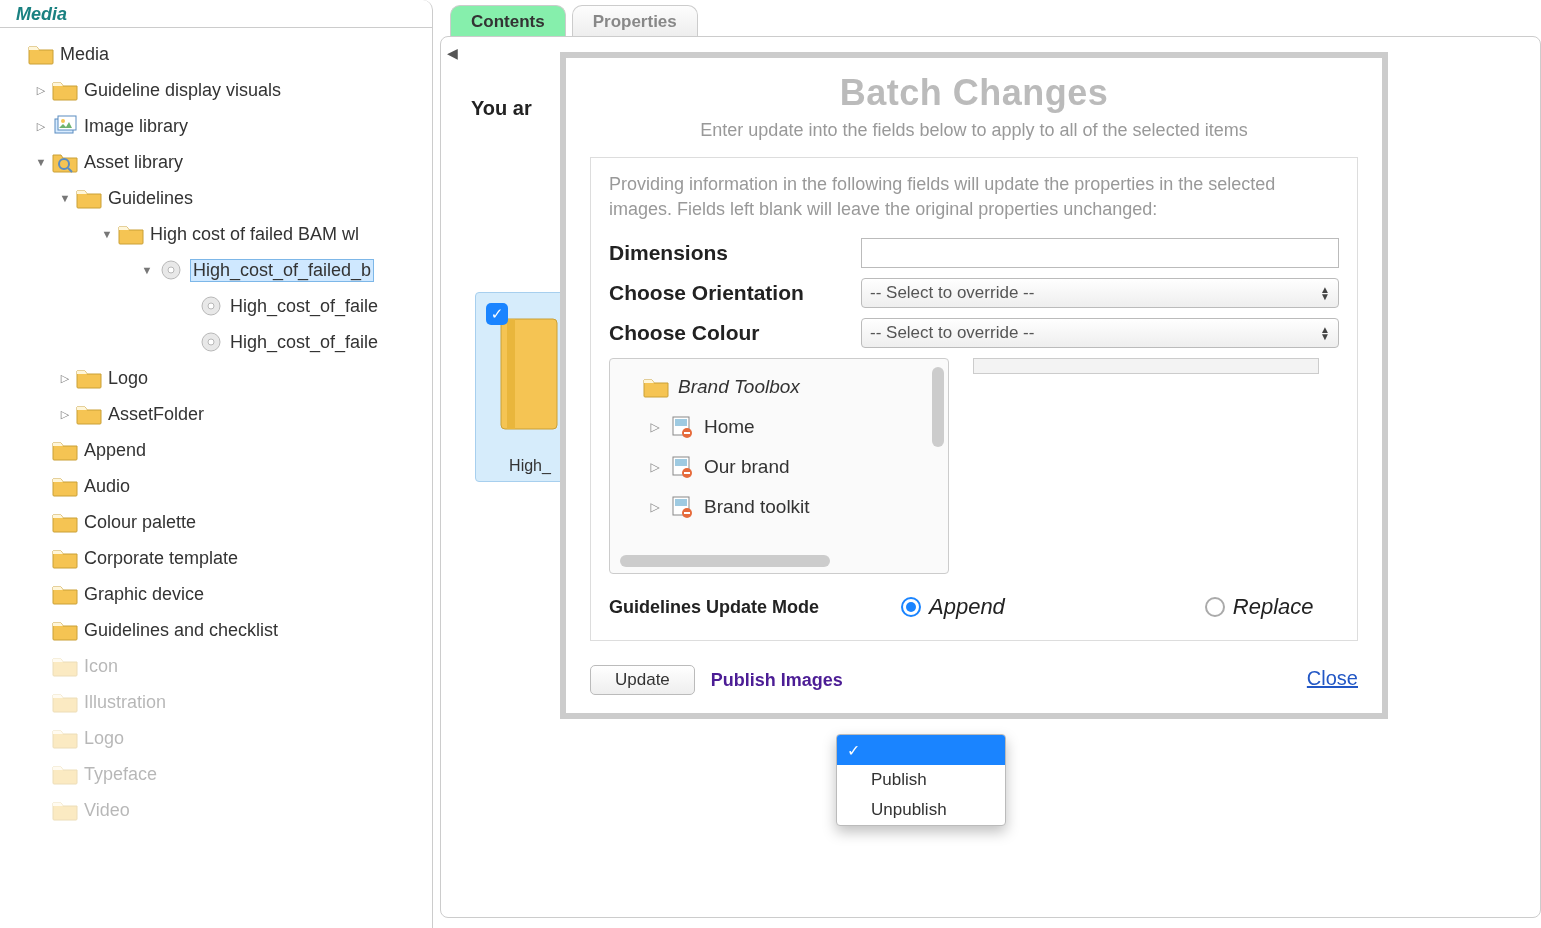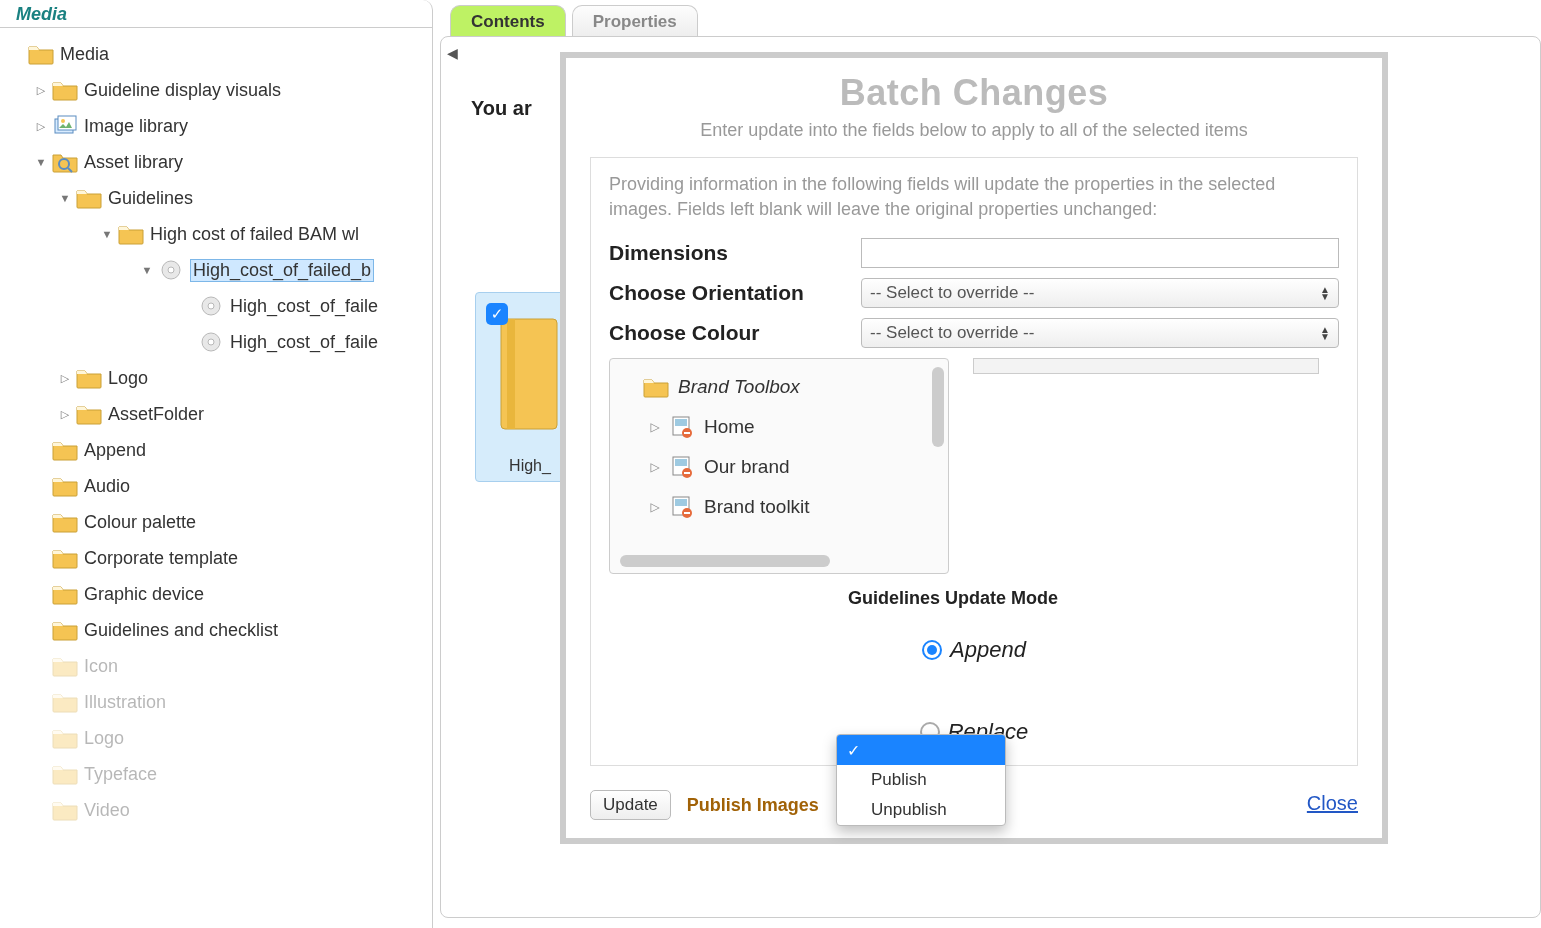--- a/index.html
+++ b/index.html
@@ -25,21 +25,21 @@
 .indent-4 { padding-left: 140px; }
 .indent-5 { padding-left: 180px; }
 
 
 .folder-svg { width: 26px; height: 22px; }
 
 
 .right-area { position: absolute; left: 440px; top: 0; right: 0; height: 928px; }
 .main-tabs { height: 36px; padding-left: 10px; display: flex; align-items: flex-end; gap: 6px; }
 .main-tab { border: 1px solid #ccc; border-bottom: none; border-top-left-radius: 10px; border-top-right-radius: 10px; padding: 6px 20px 4px; background: linear-gradient(#fdfdfd,#eee); color: #888; font-weight: bold; font-size: 17px; cursor: pointer; }
-.main-tab.active { background: #bef264; color: #333; position: relative; z-index: 2; }
+.main-tab.active { background: #86efac; color: #333; position: relative; z-index: 2; }
 .main-content-frame { border: 1px solid #ccc; border-radius: 8px; height: 882px; background: #fff; position: relative; padding: 10px 14px; }
 .back-triangle { position: absolute; left: 6px; top: 8px; font-size: 14px; color: #555; cursor: pointer; }
 .partial-heading { margin: 50px 0 0 16px; font-weight: bold; font-size: 20px; color: #222; }
 
 
 .thumb-card { position: absolute; left: 34px; top: 255px; width: 110px; border: 1px solid #a7cfee; background: #d6ecfb; padding: 6px 6px 28px; border-radius: 4px; text-align: center; }
 .thumb-card .chk { position: absolute; left: 10px; top: 10px; width: 22px; height: 22px; border-radius: 5px; background: #1a84ff; display: flex; align-items: center; justify-content: center; color: #fff; font-size: 15px; }
 .thumb-card .thumb-img { width: 90px; height: 140px; margin: 6px auto 8px; display:flex; align-items:center; justify-content:center; }
 .thumb-card .thumb-lbl { position: absolute; left: 0; right: 0; bottom: 6px; font-size: 16px; color: #333; overflow: hidden; }
 
@@ -59,30 +59,30 @@
 .rel-box { width: 340px; height: 216px; border: 1px solid #ccc; border-radius: 4px; background: #fafafa; padding: 8px 10px 0 10px; position: relative; overflow: hidden; }
 .rel-node { display: flex; align-items: center; height: 40px; font-size: 19px; color: #333; }
 .rel-node .arrow { width: 14px; text-align: center; color: #888; font-size: 12px; margin-right: 6px; }
 .rel-node .ico { width: 28px; height: 28px; margin-right: 8px; display:flex; align-items:center; justify-content:center; }
 .rel-indent-0 { padding-left: 2px; font-style: italic; }
 .rel-indent-1 { padding-left: 28px; }
 .rel-box .vscroll { position: absolute; right: 4px; top: 8px; width: 12px; height: 80px; background: #ccc; border-radius: 6px; }
 .rel-box .hscroll { position: absolute; left: 10px; bottom: 6px; width: 210px; height: 12px; background: #ccc; border-radius: 6px; }
 .empty-field { width: 346px; height: 16px; border: 1px solid #ccc; background: #f3f3f3; }
 
-.mode-row { display: flex; align-items: center; margin-top: 14px; gap: 28px; flex-direction: column; }
+.mode-row { display: flex; align-items: center; margin-top: 20px; gap: 40px; }
 .mode-row .mlab { font-size: 18px; font-weight: bold; color: #222; width: 252px; }
 .radio-opt { display: flex; align-items: center; gap: 8px; font-size: 22px; color: #222; cursor: pointer; font-style: italic; }
 .radio-circle { width: 20px; height: 20px; border: 2px solid #aaa; border-radius: 50%; display: inline-flex; align-items: center; justify-content: center; }
 .radio-circle.on { border-color: #1a84ff; }
 .radio-circle.on::after { content: ""; width: 10px; height: 10px; background: #1a84ff; border-radius: 50%; }
 
 .modal-footer { display: flex; align-items: center; margin-top: 24px; position: relative; }
-.btn { border: 1px solid #bbb; background: linear-gradient(#fff,#eee); border-radius: 5px; padding: 4px 12px; font-size: 17px; color: #333; cursor: pointer; text-align: center; }
-.pub-lbl { margin-left: 16px; font-weight: bold; font-size: 18px; color: #a16207; }
+.btn { border: 1px solid #bbb; background: linear-gradient(#fff,#eee); border-radius: 5px; padding: 4px 24px; font-size: 17px; color: #333; cursor: pointer; text-align: center; }
+.pub-lbl { margin-left: 16px; font-weight: bold; font-size: 18px; color: #4c1d95; }
 .close-link { position: absolute; right: 0; top: 2px; font-size: 20px; color: #2257c5; text-decoration: underline; cursor: pointer; }
 
 
 .dropdown-open { position: absolute; left: 836px; top: 734px; width: 170px; background: #fff; border: 1px solid #bbb; border-radius: 4px; box-shadow: 0 6px 14px rgba(0,0,0,.25); overflow: hidden; z-index: 50; }
 .dropdown-open .dd-item { height: 30px; display: flex; align-items: center; padding: 0 14px 0 34px; font-size: 17px; color: #333; position: relative; cursor: pointer; }
 .dropdown-open .dd-item.sel { background: #1a84ff; color: #fff; }
 .dropdown-open .dd-item.sel::before { content: "✓"; position: absolute; left: 10px; font-size: 16px; }
 </style>
 </head>
 <body>

